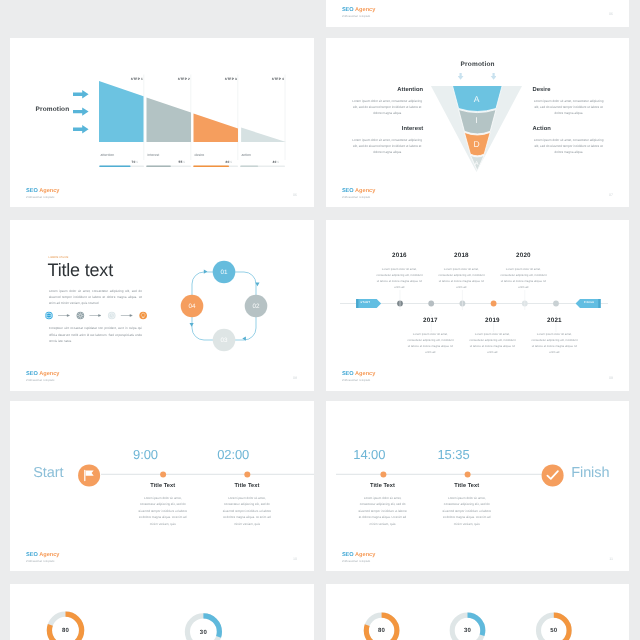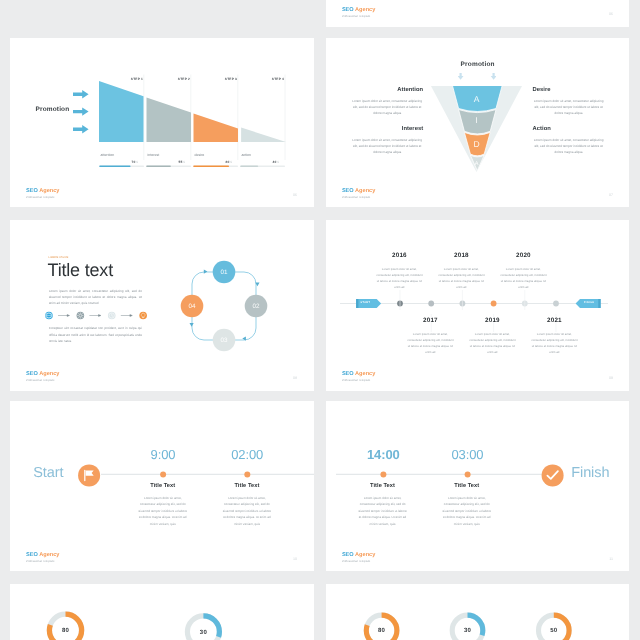--- a/index.html
+++ b/index.html
@@ -68,25 +68,25 @@
   .ty-item.t5{left:174px;top:32.5px;}
   .ty-item.b2{left:81px;top:97.5px;}
   .ty-item.b4{left:143px;top:97.5px;}
   .ty-item.b6{left:205px;top:97.5px;}
 
   
   .ts-svg{position:absolute;left:10px;top:60px;}
   .tf-svg{position:absolute;left:10px;top:60px;}
   .ts-label{position:absolute;left:23.2px;top:63.5px;font-size:14.5px;color:#8CBFD8;letter-spacing:-0.1px;}
   .tf-label{position:absolute;left:245.4px;top:63.5px;font-size:14.5px;color:#8CBFD8;letter-spacing:-0.1px;}
-  .ts-item{position:absolute;width:60px;text-align:center;}
+  .ts-item{position:absolute;width:60px;text-align:left;}
   .ts-time{font-size:13px;color:#6FB6D6;letter-spacing:-0.1px;}
   .ts-item.i1{left:123px;top:46px;}
   .ts-item.i2{left:207.2px;top:46px;}
-  .ts-item.k1{left:27.4px;top:46px;font-weight:bold;}
+  .ts-item.k1{left:27.4px;top:46px;}
   .ts-item.k2{left:111.6px;top:46px;}
   .ts-below{position:absolute;width:51.5px;text-align:center;}
   .ts-title{font-size:5.7px;font-weight:bold;color:#2e3337;letter-spacing:.05px;}
   .ts-body{font-size:3.05px;color:#9aa2a7;line-height:6.6px;margin-top:5.6px;}
   .ts-below.j1{left:127px;top:82px;}
   .ts-below.j2{left:211.2px;top:82px;}
   .ts-below.m1{left:30.9px;top:82px;}
   .ts-below.m2{left:115.1px;top:82px;}
 
   
@@ -370,21 +370,21 @@
     <circle cx="216.6" cy="14.4" r="11" fill="#F59E5E"></circle>
     <path d="M211.4 14.6 l3.4 3.2 7.1 -7.7" stroke="#fff" stroke-width="1.75" fill="none" stroke-linecap="round" stroke-linejoin="round"></path>
     <circle cx="47.4" cy="13.4" r="3" fill="#F59E5E"></circle>
     <circle cx="131.6" cy="13.4" r="3" fill="#F59E5E"></circle>
   </svg>
   <div class="tf-label">Finish</div>
   <div class="ts-item k1">
     <div class="ts-time">14:00</div>
   </div>
   <div class="ts-item k2">
-    <div class="ts-time">03:00</div>
+    <div class="ts-time">15:35</div>
   </div>
   <div class="ts-below m1">
     <div class="ts-title">Title Text</div>
     <div class="ts-body">Lorem ipsum dolor sit amet, consectetur adipiscing elit, sed do eiusmod tempor incididunt ut labore et dolore magna aliqua. Ut enim ad minim veniam, quis</div>
   </div>
   <div class="ts-below m2">
     <div class="ts-title">Title Text</div>
     <div class="ts-body">Lorem ipsum dolor sit amet, consectetur adipiscing elit, sed do eiusmod tempor incididunt ut labore et dolore magna aliqua. Ut enim ad minim veniam, quis</div>
   </div>
   <div class="logo">

